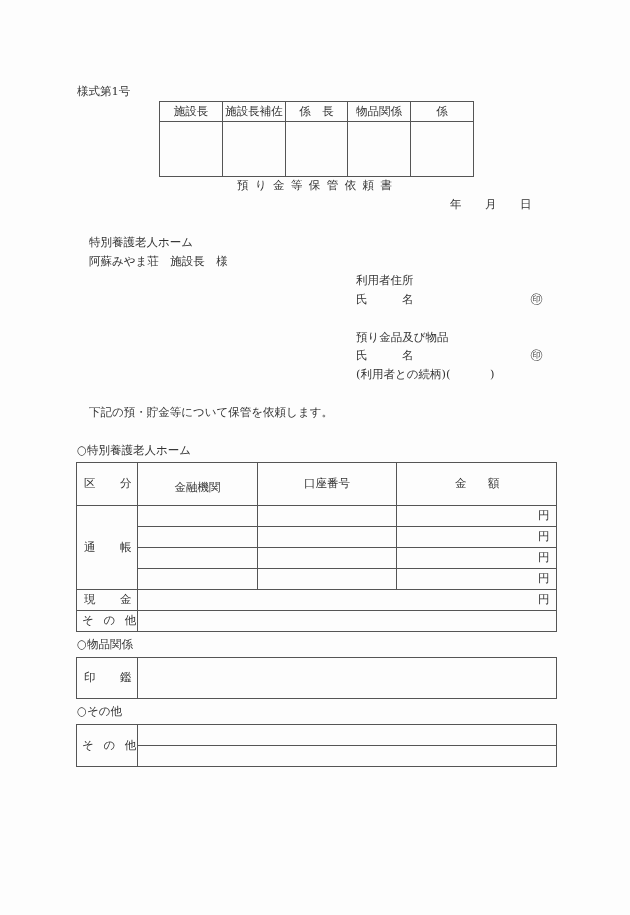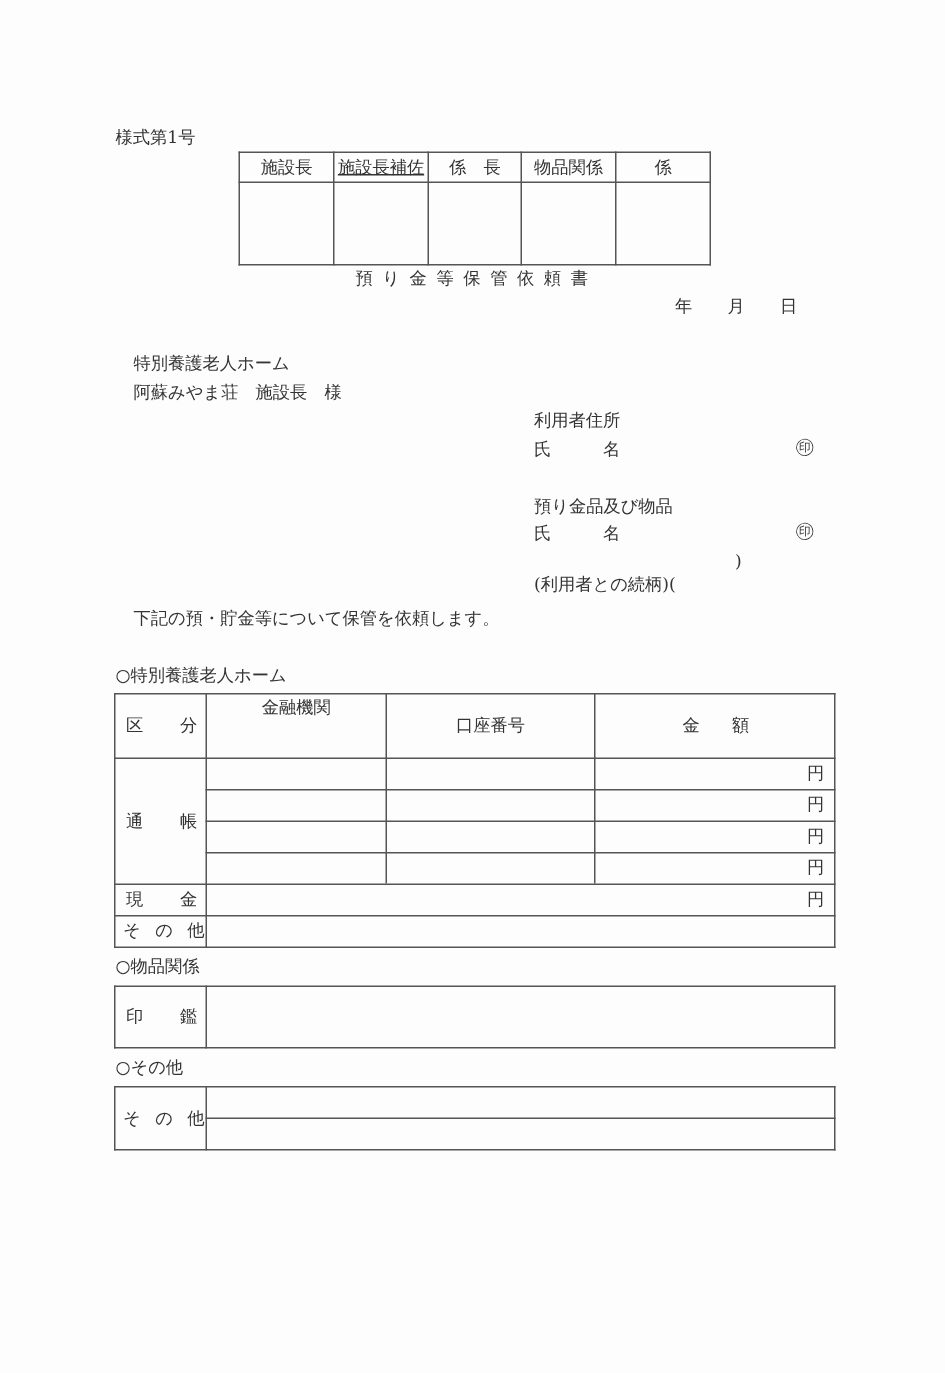--- a/index.html
+++ b/index.html
@@ -22,21 +22,21 @@
   <div class="ln" style="left:159px;top:101px;width:315px;height:1px;"></div>
   <div class="ln" style="left:159px;top:121px;width:315px;height:1px;"></div>
   <div class="ln" style="left:159px;top:176px;width:315px;height:1px;"></div>
   <div class="ln" style="left:159px;top:101px;width:1px;height:76px;"></div>
   <div class="ln" style="left:222px;top:101px;width:1px;height:76px;"></div>
   <div class="ln" style="left:285px;top:101px;width:1px;height:76px;"></div>
   <div class="ln" style="left:347px;top:101px;width:1px;height:76px;"></div>
   <div class="ln" style="left:410px;top:101px;width:1px;height:76px;"></div>
   <div class="ln" style="left:473px;top:101px;width:1px;height:76px;"></div>
   <div class="cell-text" style="left:160px;width:62px;top:106px;text-align:center;">施設長</div>
-  <div class="cell-text" style="left:223px;width:62px;top:106px;text-align:center;text-decoration:underline;">施設長補佐</div>
+  <div class="cell-text" style="left:223px;width:62px;top:106px;text-align:center;">施設長補佐</div>
   <div class="cell-text" style="left:286px;width:61px;top:106px;text-align:center;">係　長</div>
   <div class="cell-text" style="left:348px;width:62px;top:106px;text-align:center;">物品関係</div>
   <div class="cell-text" style="left:411px;width:62px;top:106px;text-align:center;">係</div>
   <div style="position:absolute;left:160px;top:122px;width:62px;height:54px;"></div>
   <div style="position:absolute;left:223px;top:122px;width:62px;height:54px;"></div>
   <div style="position:absolute;left:286px;top:122px;width:61px;height:54px;"></div>
   <div style="position:absolute;left:348px;top:122px;width:62px;height:54px;"></div>
   <div style="position:absolute;left:411px;top:122px;width:62px;height:54px;"></div>
 </div>
 
@@ -51,21 +51,21 @@
 
 <div class="abs" style="left:356px;top:275px;">利用者住所</div>
 <div class="abs" style="left:356px;top:294px;">氏</div>
 <div class="abs" style="left:402px;top:294px;">名</div>
 <div class="abs seal" style="left:530px;top:292px;">㊞</div>
 
 <div class="abs" style="left:356px;top:332px;">預り金品及び物品</div>
 <div class="abs" style="left:356px;top:350px;">氏</div>
 <div class="abs" style="left:402px;top:350px;">名</div>
 <div class="abs seal" style="left:530px;top:348px;">㊞</div>
-<div class="abs" style="left:356px;top:384px;text-align:center;">(利用者との続柄)(</div>
+<div class="abs" style="left:356px;top:369px;text-align:center;">(利用者との続柄)(</div>
 <div class="abs" style="left:490px;top:369px;">)</div>
 
 <div class="abs" style="left:89px;top:407px;">下記の預・貯金等について保管を依頼します。</div>
 
 <div class="abs" style="left:77px;top:445px;">○特別養護老人ホーム</div>
 
 <div>
 
   <div class="ln" style="left:76px;top:462px;width:481px;height:1px;"></div>
   <div class="ln" style="left:76px;top:505px;width:481px;height:1px;"></div>
@@ -77,21 +77,21 @@
   <div class="ln" style="left:76px;top:631px;width:481px;height:1px;"></div>
 
   <div class="ln" style="left:76px;top:462px;width:1px;height:170px;"></div>
   <div class="ln" style="left:137px;top:462px;width:1px;height:170px;"></div>
   <div class="ln" style="left:257px;top:462px;width:1px;height:127px;"></div>
   <div class="ln" style="left:396px;top:462px;width:1px;height:127px;"></div>
   <div class="ln" style="left:556px;top:462px;width:1px;height:170px;"></div>
 
   <div class="cell-text" style="left:84px;top:478px;">区</div>
   <div class="cell-text" style="left:120px;top:478px;">分</div>
-  <div class="cell-text" style="left:138px;width:119px;top:466px;text-align:center;">金融機関</div>
+  <div class="cell-text" style="left:138px;width:119px;top:482px;text-align:center;">金融機関</div>
   <div class="cell-text" style="left:258px;width:138px;top:478px;text-align:center;">口座番号</div>
   <div class="cell-text" style="left:455px;top:478px;">金</div>
   <div class="cell-text" style="left:488px;top:478px;">額</div>
 
   <div class="cell-text" style="left:84px;top:542px;">通</div>
   <div class="cell-text" style="left:120px;top:542px;">帳</div>
 
   <div>
     <div style="position:absolute;left:138px;top:506px;width:119px;height:20px;"></div>
     <div style="position:absolute;left:258px;top:506px;width:138px;height:20px;"></div>

